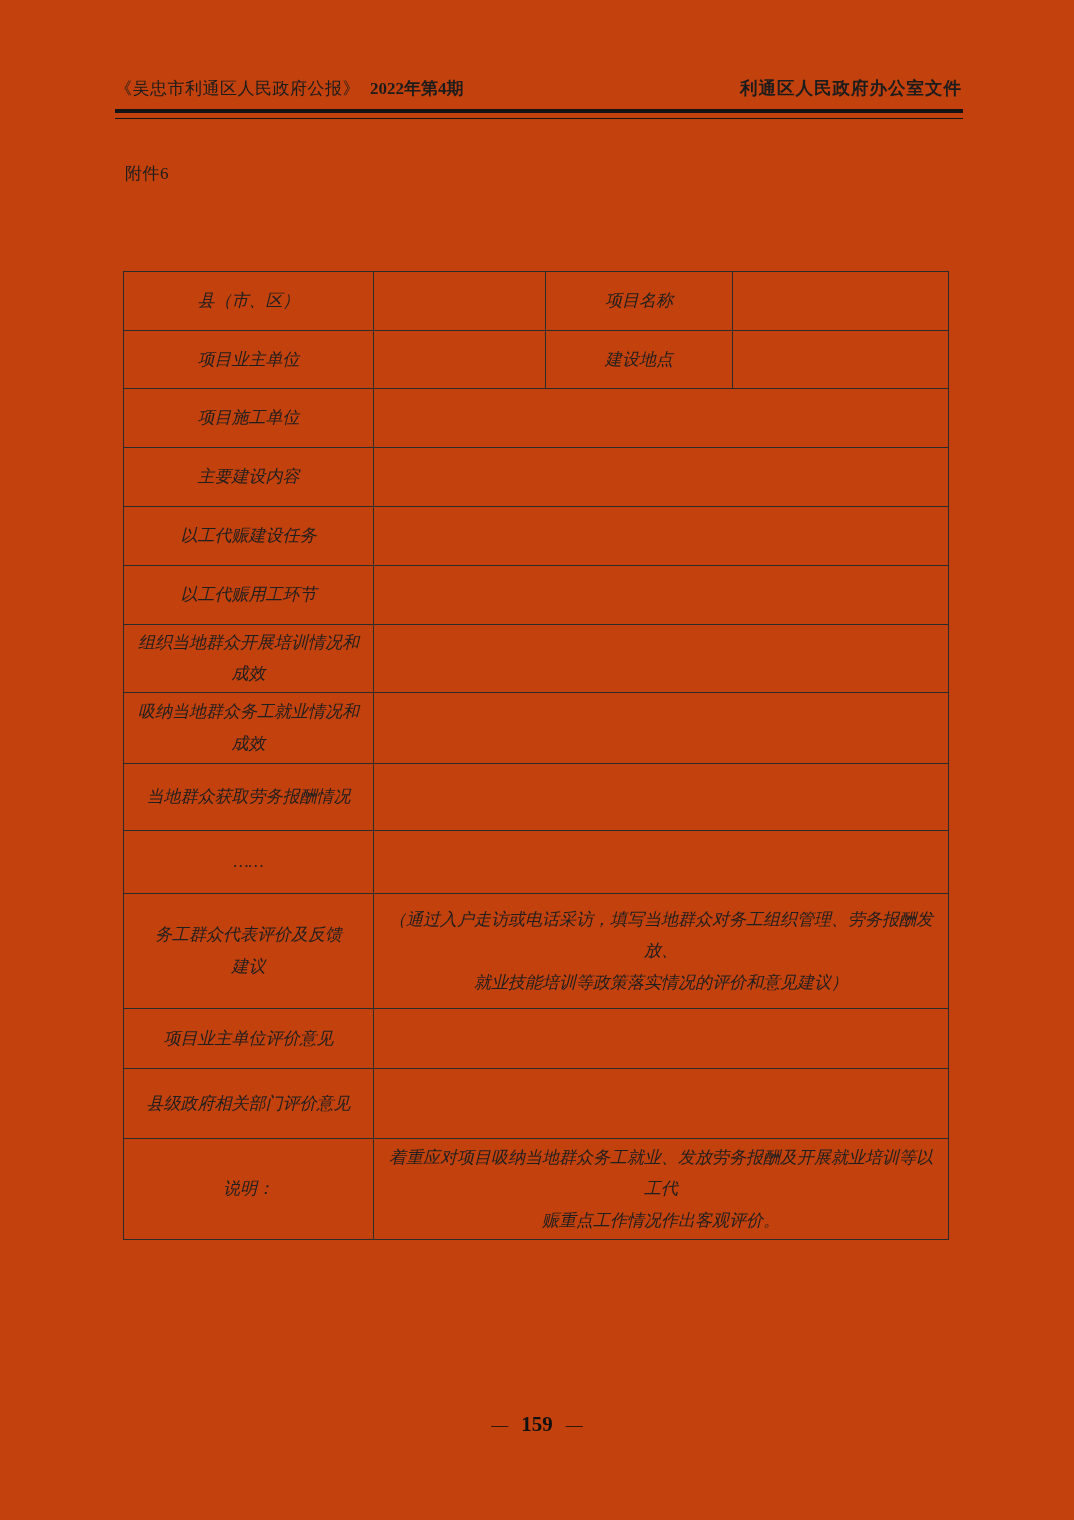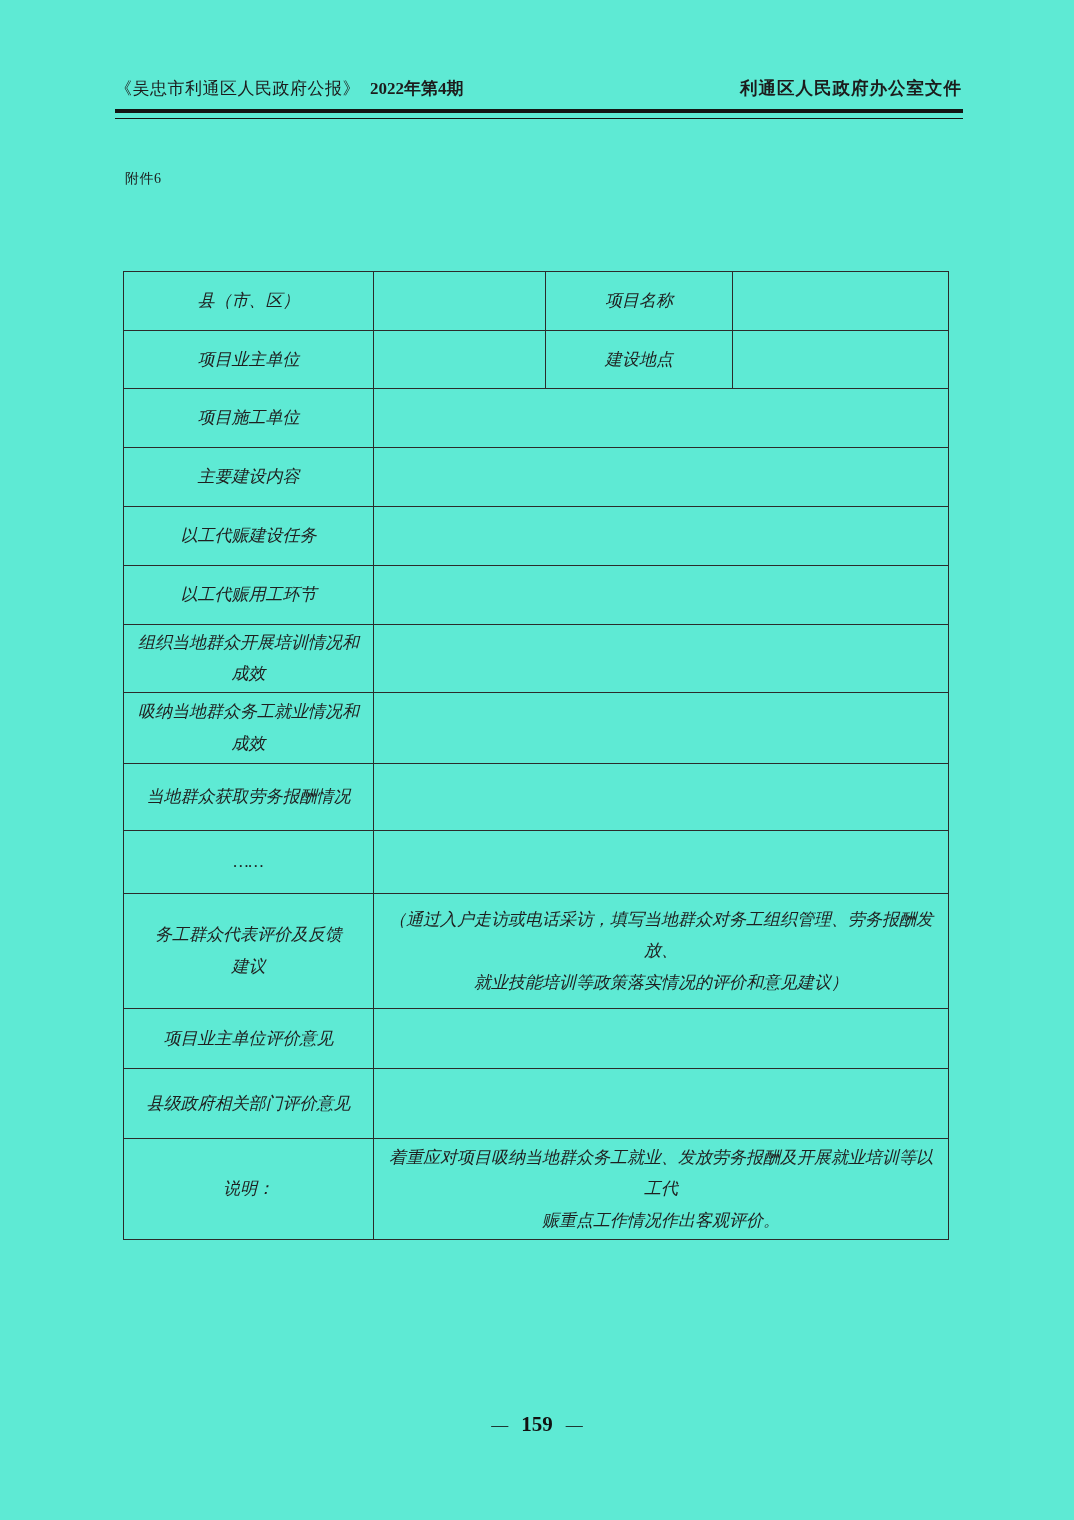--- a/index.html
+++ b/index.html
@@ -3,21 +3,21 @@
 <meta charset="utf-8">
 <style>
   * { margin: 0; padding: 0; box-sizing: border-box; }
   html, body { background: #ffffff; }
   body {
     width: 1074px; height: 1520px;
     position: relative;
     font-family: "Liberation Serif", "DejaVu Serif", serif;
     color: #1c1c1c;
   }
-  .page { position: absolute; inset: 0; background: #5eead4; }
+  .page { position: absolute; inset: 0; background: #c2410c; }
 
   
   .header {
     position: absolute; left: 115px; right: 112px; top: 76px;
     display: flex; justify-content: space-between; align-items: baseline;
     font-size: 17px;
   }
   .header-left { display: flex; align-items: baseline; gap: 10px; }
   .gazette-title { font-size: 17px; letter-spacing: 0.5px; }
   .gazette-issue { font-weight: bold; font-size: 17px; }
@@ -28,22 +28,22 @@
   }
   .double-rule {
     position: absolute; left: 115px; right: 111px; top: 109px;
     border-top: 4.5px solid #141414;
     border-bottom: 1.8px solid #141414;
     height: 10px;
   }
 
   
   .attachment {
-    position: absolute; left: 125px; top: 170px;
-    font-size: 14px; letter-spacing: 0.5px;
+    position: absolute; left: 125px; top: 162px;
+    font-size: 17px; letter-spacing: 0.5px;
   }
   .form-title {
     position: absolute; left: 0; right: 0; top: 209px;
     text-align: center;
     font-family: "Liberation Sans", "DejaVu Sans", sans-serif;
     font-weight: bold; font-size: 34px; letter-spacing: 0.5px;
     color: #111;
   }
 
   

